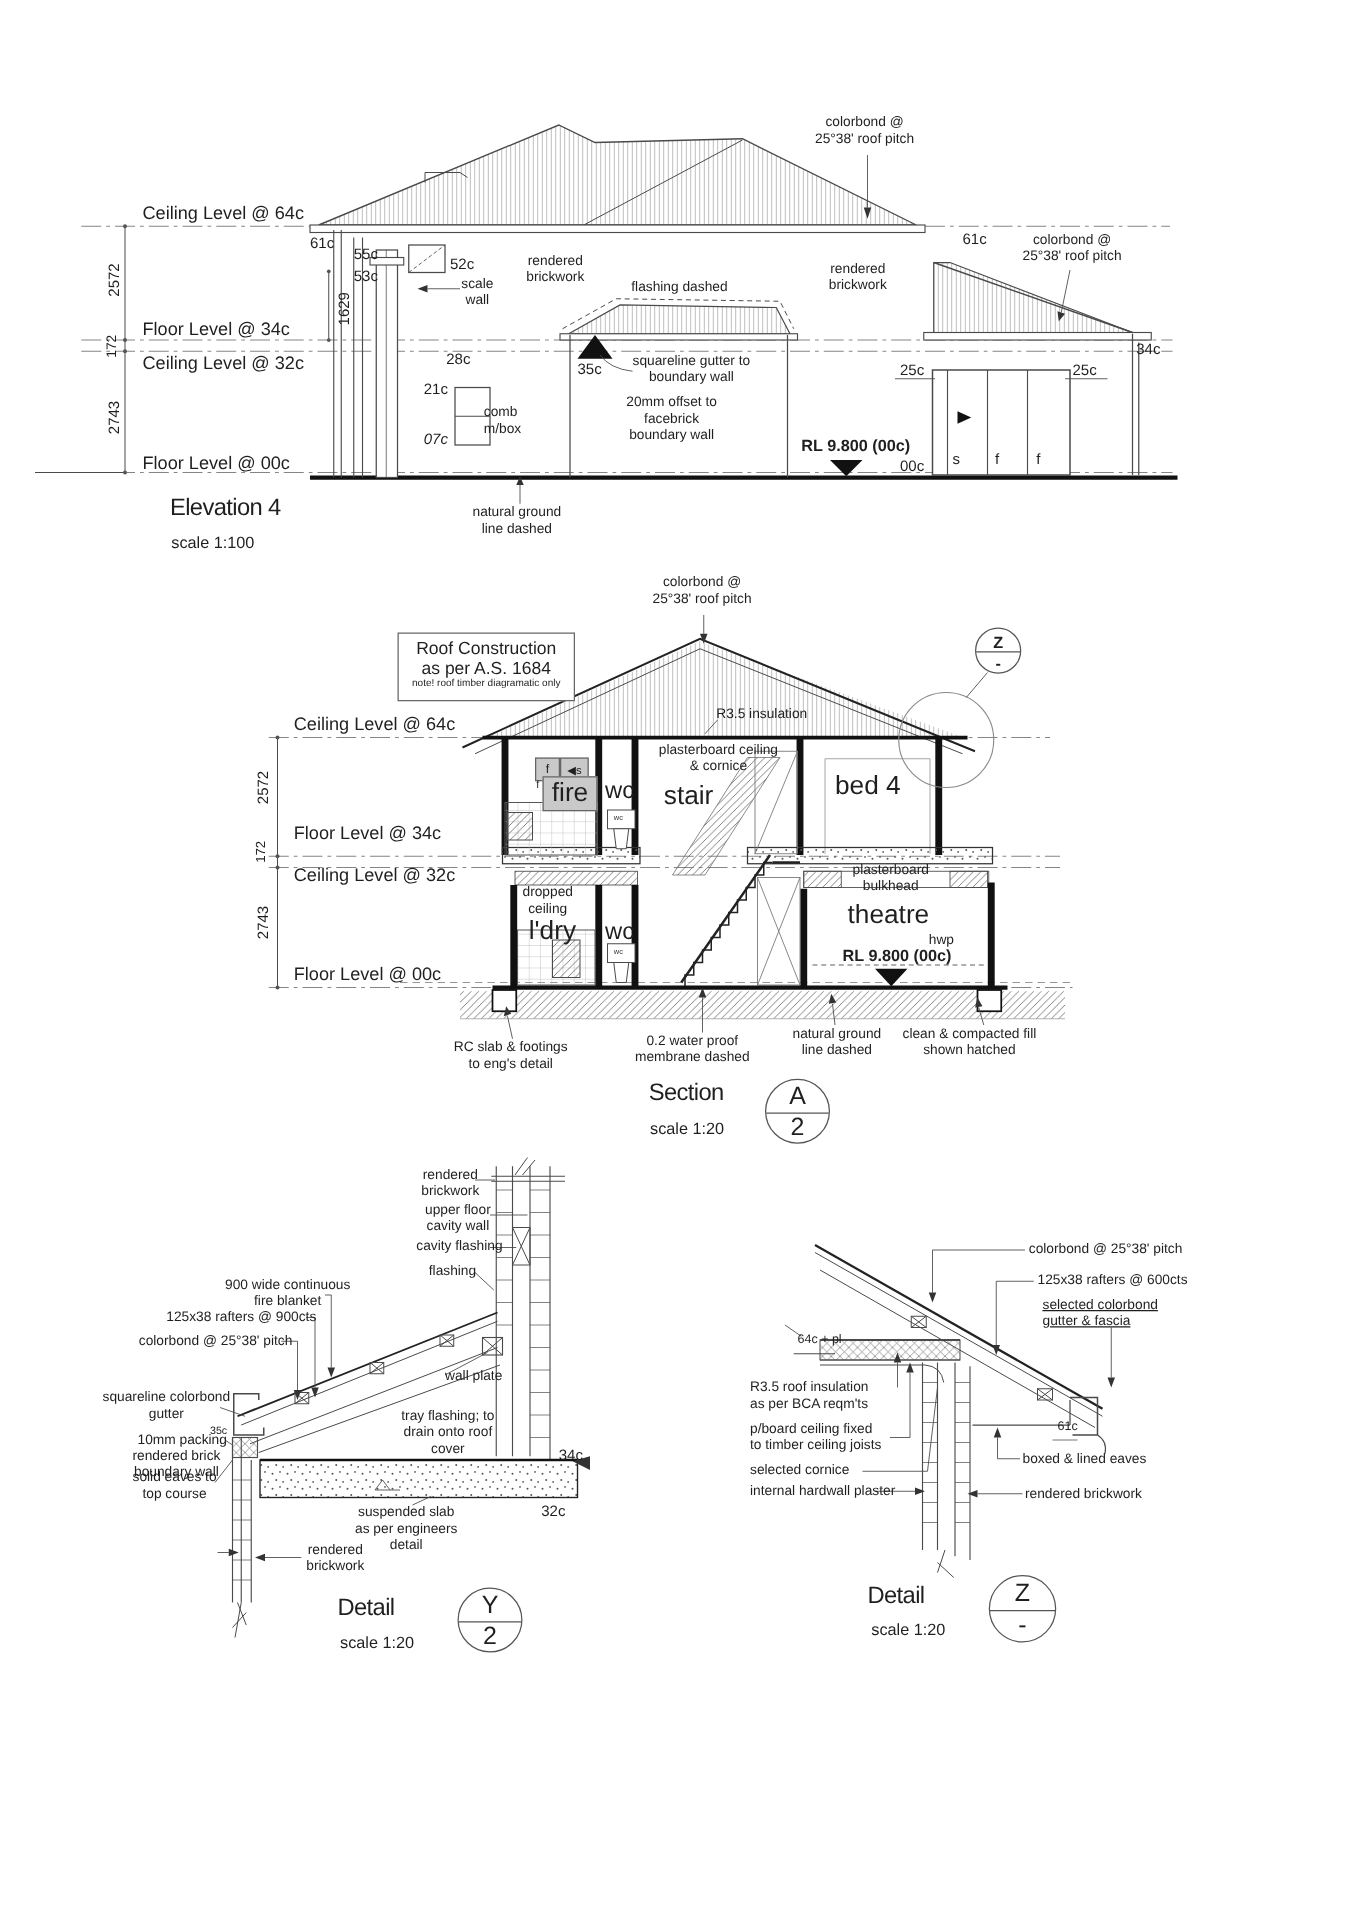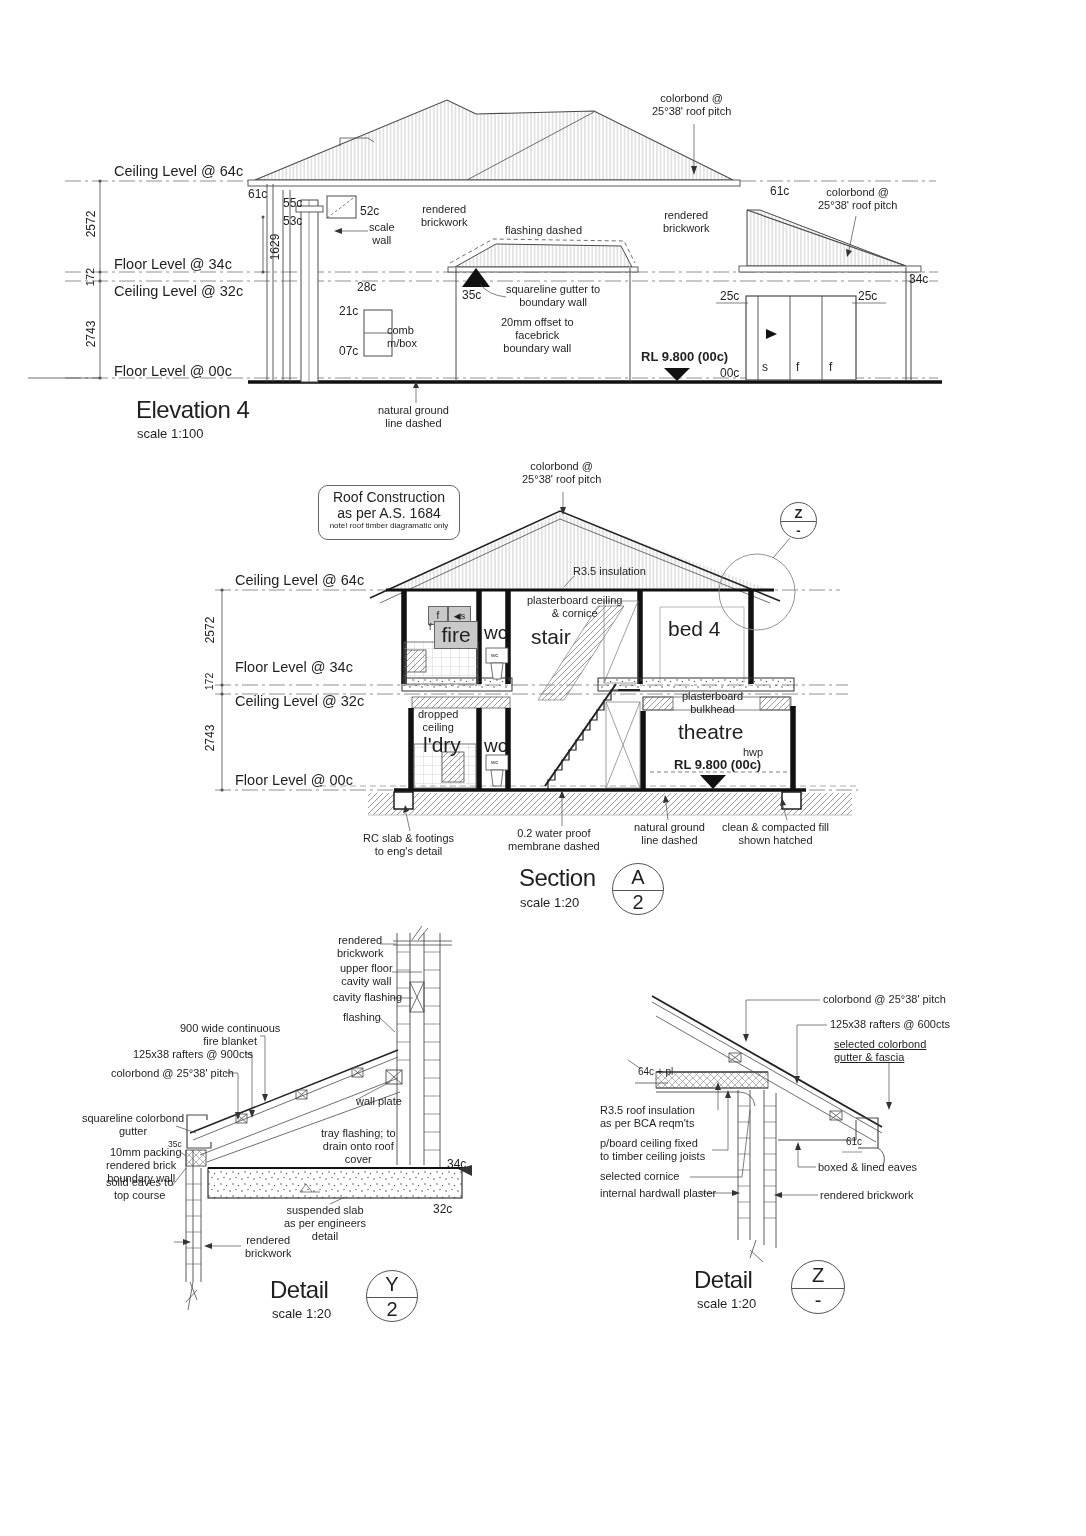--- a/index.html
+++ b/index.html
@@ -8,21 +8,21 @@
   svg.art{position:absolute;left:0;top:0;}
   .lbl{position:absolute;font:11px/1.18 "Liberation Sans",sans-serif;color:#1f1f1f;white-space:pre-line;}
   .c{text-align:center;}
   .lvl{font-size:14.5px;}
   .mk{font-size:12px;}
   .s8{font-size:8.5px;}
   .s10{font-size:10px;}
   .rl{font-size:13px;font-weight:bold;}
   .room{font-size:21px;}
   .room-sm{font-size:19px;}
-  .ttl{font-size:24px;letter-spacing:-.5px;text-align:center;}
+  .ttl{font-size:19px;letter-spacing:-.5px;text-align:center;}
   .sc{font-size:13px;}
   .vd{transform:rotate(-90deg);transform-origin:0 0;font-size:12px;text-align:center;}
   .bubble{position:absolute;border:1.2px solid #555;border-radius:50%;display:flex;flex-direction:column;
           align-items:stretch;background:#fff;}
   .bubble .t{flex:1;display:flex;align-items:center;justify-content:center;border-bottom:1.3px solid #555;
              font-size:20px;padding-top:2px;}
   .bubble .m{flex:1;display:flex;align-items:center;justify-content:center;font-size:20px;}
   .bubble.small .t,.bubble.small .m{font-size:13px;font-weight:bold;}
   .gb{position:absolute;background:#c9c9c9;border:1px solid #666;display:flex;align-items:center;justify-content:center;}
   .rcbox{position:absolute;border:1px solid #666;background:#fff;text-align:center;padding-top:3px;}
@@ -291,39 +291,39 @@
 <div class="lbl mk" style="left:357px;top:280px;">28c</div>
 <div class="lbl mk" style="left:462px;top:288px;">35c</div>
 <div class="lbl c" style="left:506px;top:283px;">squareline gutter to
 boundary wall</div>
 <div class="lbl mk" style="left:720px;top:289px;">25c</div>
 <div class="lbl mk" style="left:858px;top:289px;">25c</div>
 <div class="lbl mk" style="left:909px;top:272px;">34c</div>
 <div class="lbl mk" style="left:339px;top:304px;">21c</div>
 <div class="lbl" style="left:387px;top:324px;">comb
 m/box</div>
-<div class="lbl mk" style="left:339px;top:344px;">07c</div>
+<div class="lbl mk" style="left:339px;top:344px;font-style:italic;">07c</div>
 <div class="lbl c" style="left:501px;top:316px;">20mm offset to
 facebrick
 boundary wall</div>
 <div class="lbl vd" style="left:84px;top:353px;width:38px;">2743</div>
 <div class="lbl rl" style="left:641px;top:349px;">RL 9.800 (00c)</div>
 <div class="lbl mk" style="left:720px;top:366px;">00c</div>
 <div class="lbl mk" style="left:762px;top:360px;">s</div>
 <div class="lbl mk" style="left:796px;top:360px;">f</div>
 <div class="lbl mk" style="left:829px;top:360px;">f</div>
 <div class="lbl lvl" style="left:114px;top:363px;">Floor Level @ 00c</div>
 <div class="lbl ttl" style="left:136px;top:396px;">Elevation 4</div>
 <div class="lbl sc" style="left:137px;top:426px;">scale 1:100</div>
 <div class="lbl c" style="left:378px;top:404px;">natural ground
 line dashed</div>
 
 <div class="lbl c" style="left:522px;top:460px;">colorbond @
 25°38' roof pitch</div>
-<div class="rcbox" style="left:318px;top:485px;width:140px;height:50px;border-radius:10px;">
+<div class="rcbox" style="left:318px;top:506px;width:140px;height:50px;">
   <div class="l1">Roof Construction</div>
   <div class="l1">as per A.S. 1684</div>
   <div class="l3">note! roof timber diagramatic only</div>
 </div>
 <div class="bubble small" style="left:780px;top:502px;width:35px;height:35px;">
   <div class="t">Z</div>
   <div class="m">-</div>
 </div>
 <div class="lbl" style="left:573px;top:565px;">R3.5 insulation</div>
 <div class="lbl lvl" style="left:235px;top:572px;">Ceiling Level @ 64c</div>

